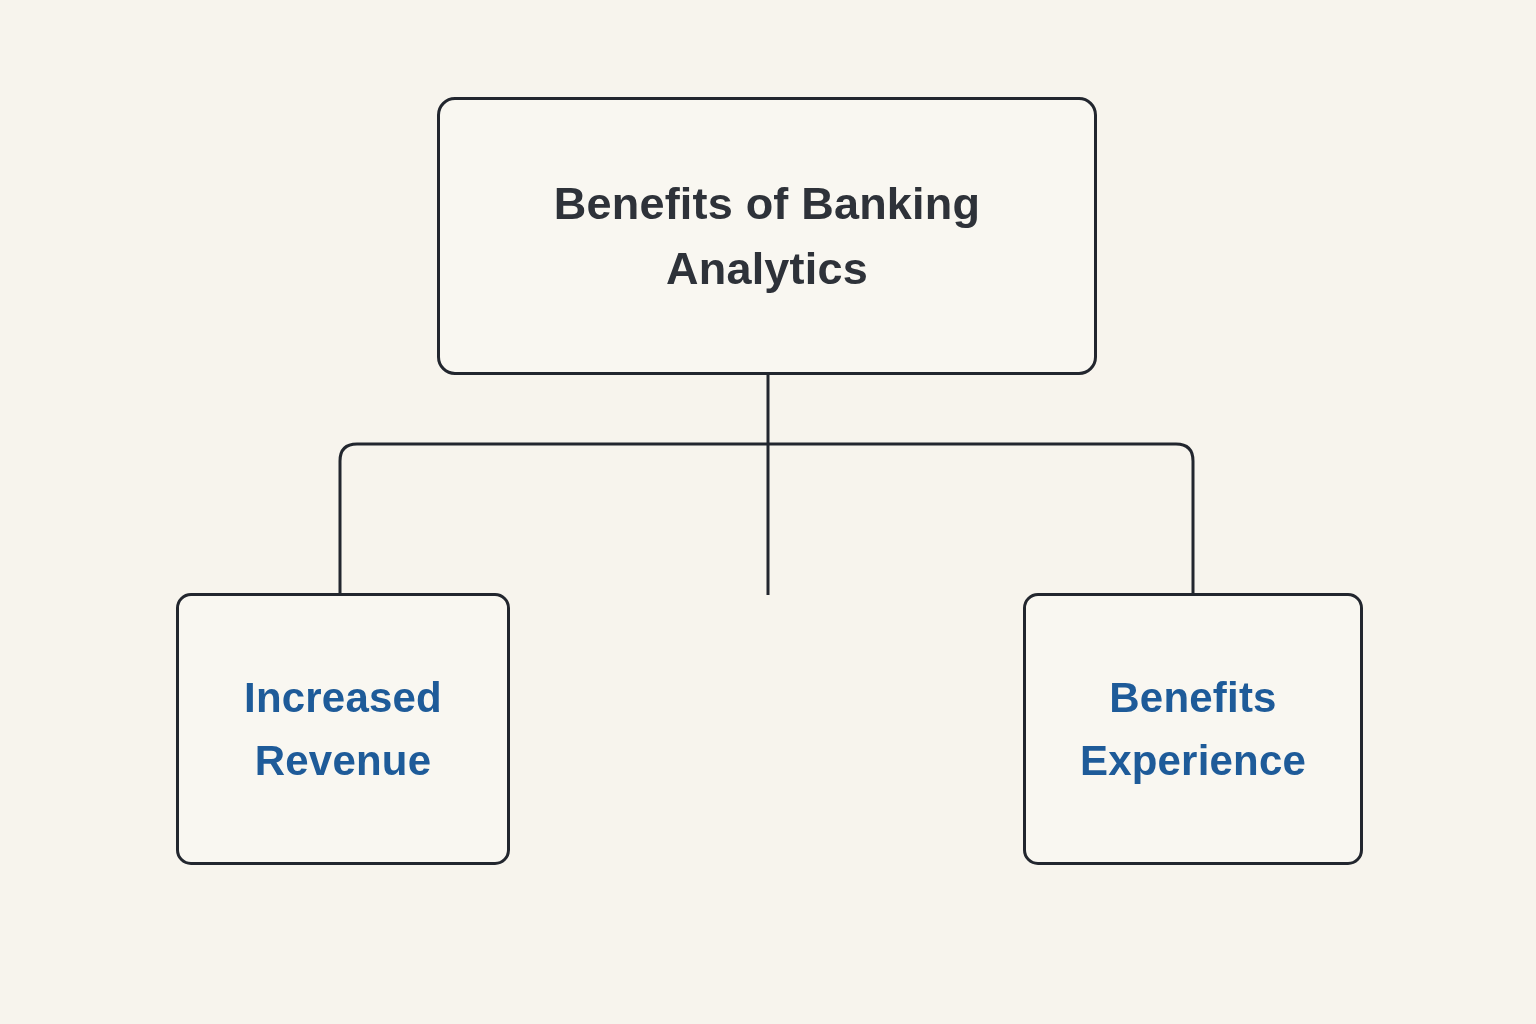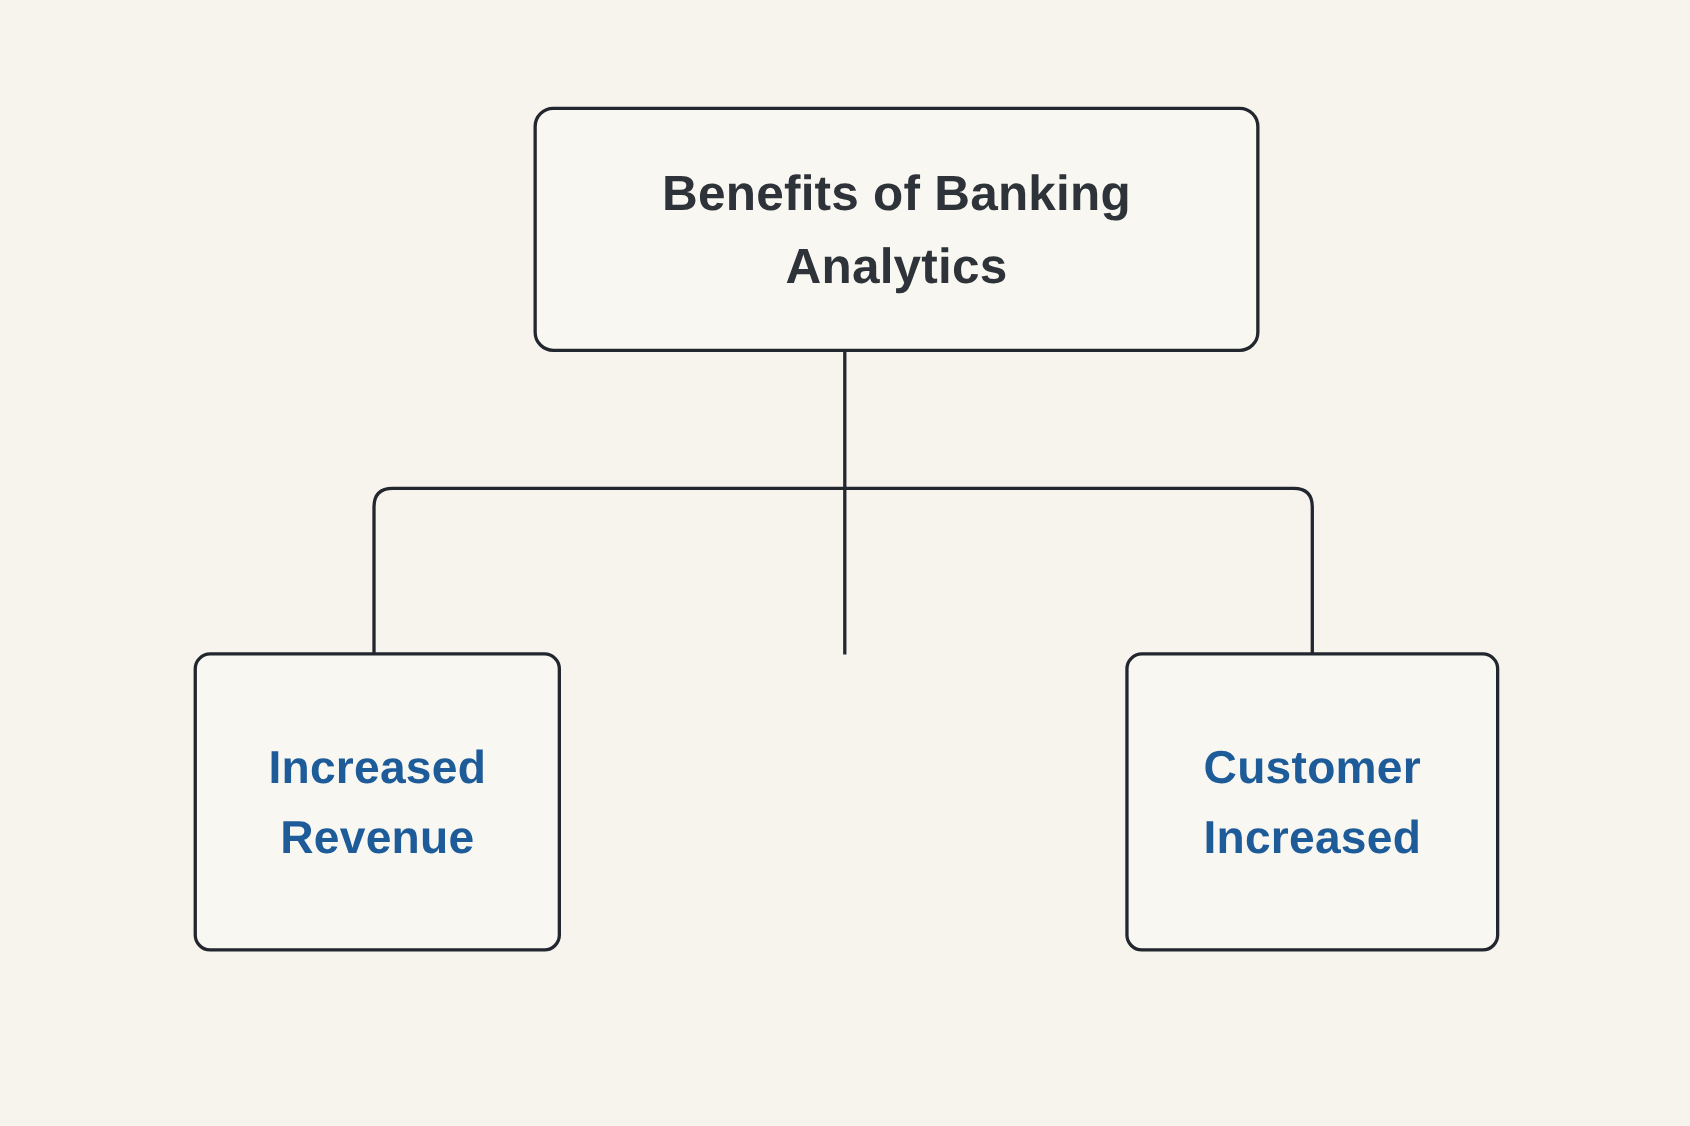--- a/index.html
+++ b/index.html
@@ -26,24 +26,23 @@
     z-index: 2;
     background: var(--node-fill, #f9f7f1);
     border: 3px solid var(--border, #22262e);
     display: flex;
     align-items: center;
     justify-content: center;
     text-align: center;
   }
   .node-root {
     left: 437px; top: 97px;
-    width: 660px; height: 223px;
+    width: 660px; height: 278px;
     border-radius: 18px;
     padding: 0 60px;
-    margin-left: 48px;
   }
   .node-root .label {
     color: var(--root-text, #2e3239);
     font-size: 45px;
     font-weight: 700;
     line-height: 1.45;
     letter-spacing: 0.2px;
   }
   .node-child {
     top: 593px;
@@ -77,16 +76,16 @@
   <div class="node node-root">
     <div class="label">Benefits of Banking Analytics</div>
   </div>
 
   <div class="node node-child node-child-0">
     <div class="label">Increased Revenue</div>
   </div>
 
 
   <div class="node node-child node-child-2">
-    <div class="label">Customer Increased</div>
+    <div class="label">Benefits Experience</div>
   </div>
 
 </div>
 
 </body></html>

